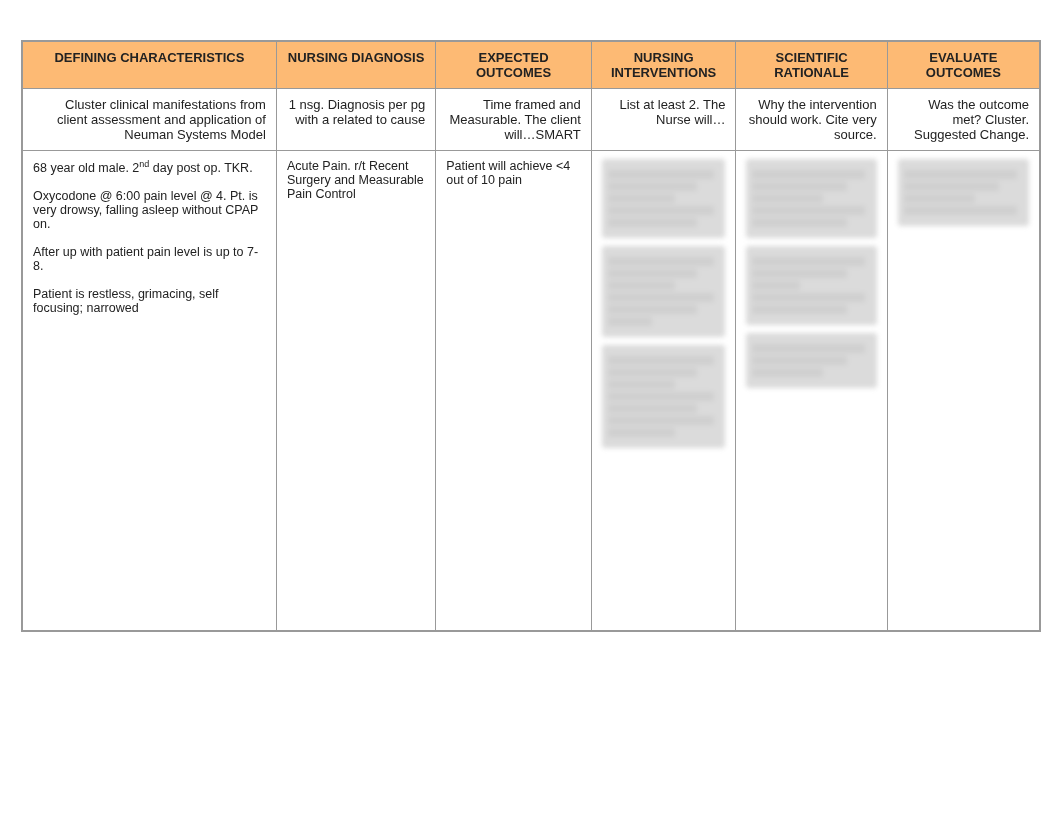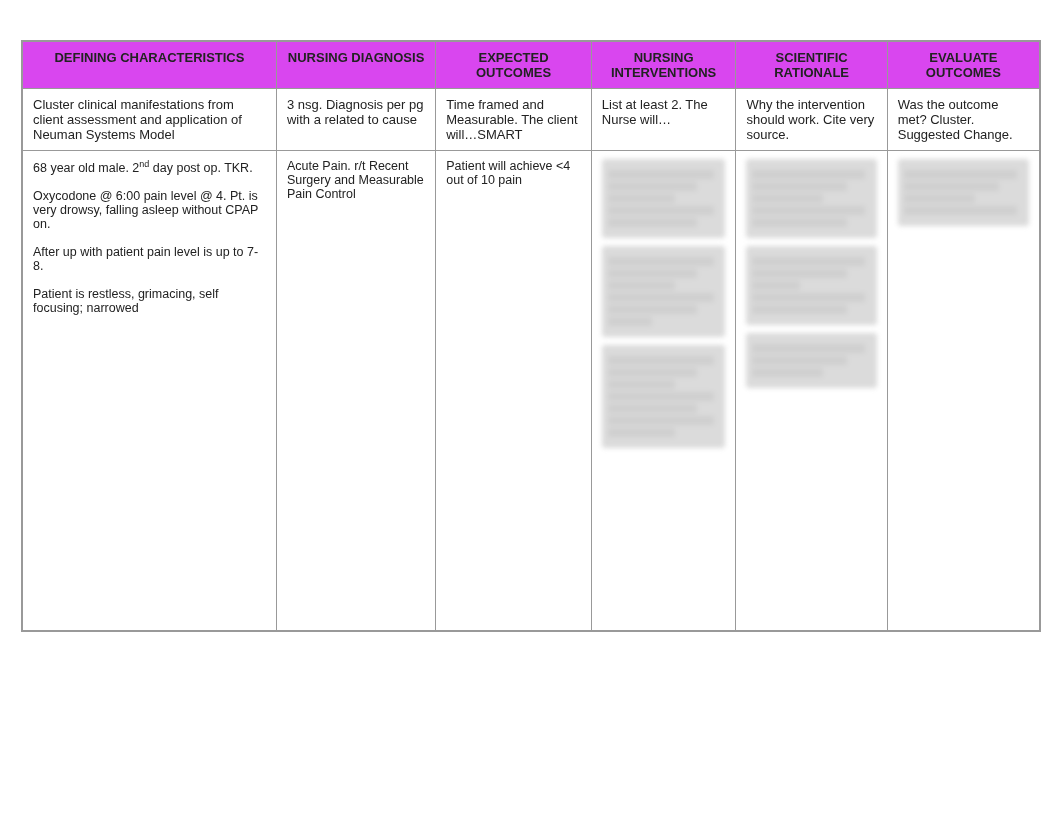--- a/index.html
+++ b/index.html
@@ -27,25 +27,25 @@
 
     table {
       width: 100%;
       border-collapse: collapse;
     }
 
     th, td {
       border: 1px solid #999;
       padding: 8px 10px;
       vertical-align: top;
-      text-align: left;
+      text-align: right;
     }
 
     thead th {
-      background: #d946ef;
+      background: #fdba74;
       font-weight: bold;
       font-size: 13px;
       text-transform: uppercase;
       text-align: center;
     }
 
     .data-row td {
       text-align: left;
       font-size: 12.5px;
       vertical-align: top;
@@ -93,21 +93,21 @@
         <th>NURSING DIAGNOSIS</th>
         <th>EXPECTED OUTCOMES</th>
         <th>NURSING INTERVENTIONS</th>
         <th>SCIENTIFIC RATIONALE</th>
         <th>EVALUATE OUTCOMES</th>
       </tr>
     </thead>
     <tbody>
       <tr class="header-row-guide">
         <td>Cluster clinical manifestations from client assessment and application of Neuman Systems Model</td>
-        <td>3 nsg. Diagnosis per pg with a related to cause</td>
+        <td>1 nsg. Diagnosis per pg with a related to cause</td>
         <td>Time framed and Measurable. The client will…SMART</td>
         <td>List at least 2. The Nurse will…</td>
         <td>Why the intervention should work. Cite very source.</td>
         <td>Was the outcome met? Cluster. Suggested Change.</td>
       </tr>
       <tr class="data-row">
         <td style="height:480px; vertical-align:top;">
           <span>68 year old male. 2<span class="superscript">nd</span> day post op. TKR.</span>
           <br><br>
           <span>Oxycodone @ 6:00 pain level @ 4. Pt. is very drowsy, falling asleep without CPAP on.</span>

